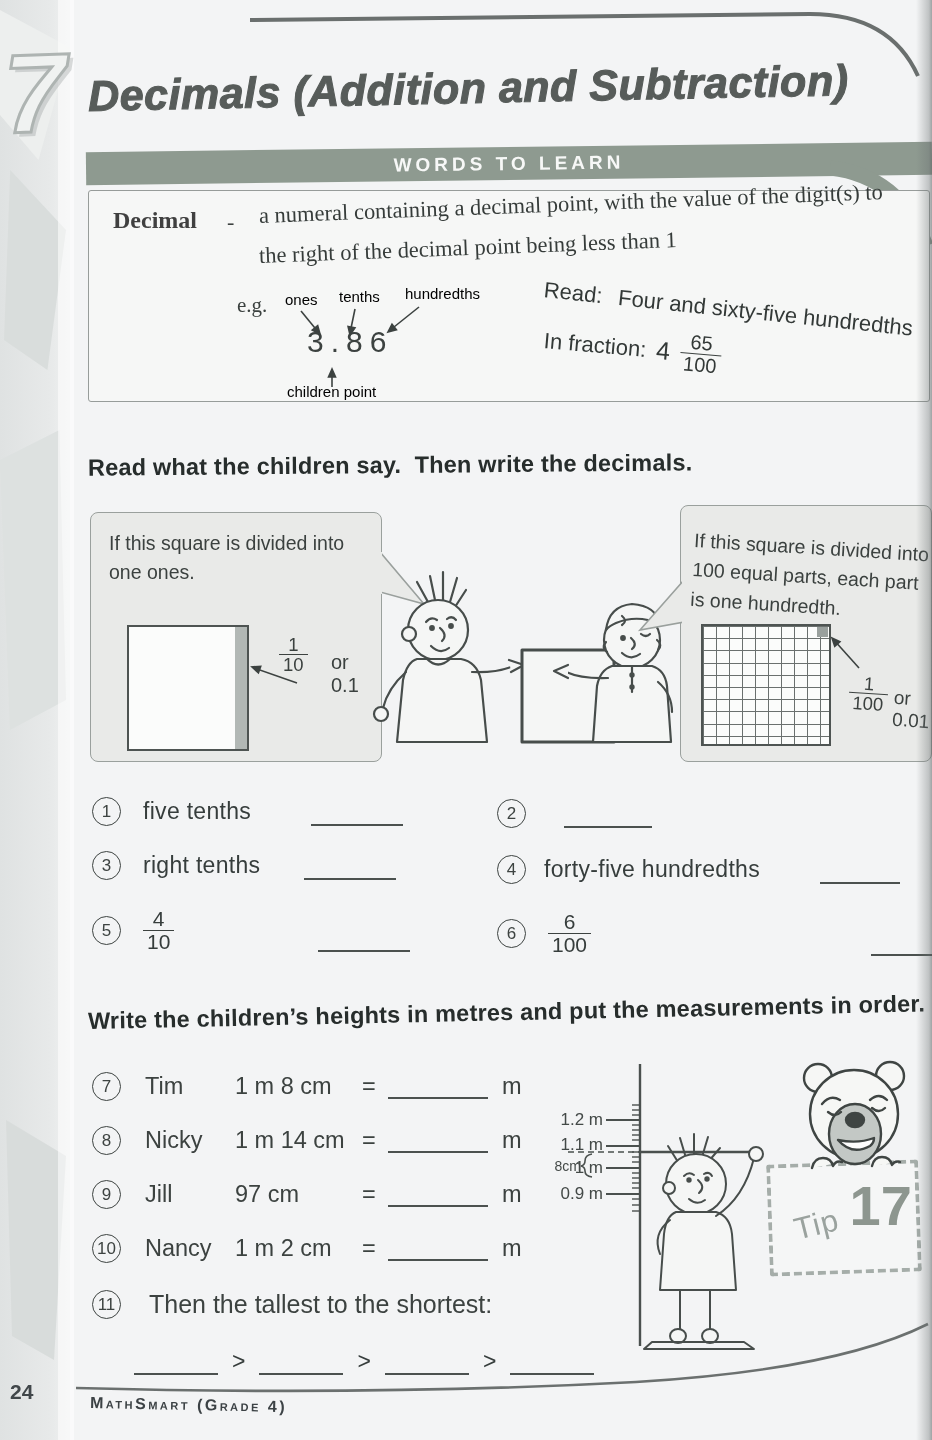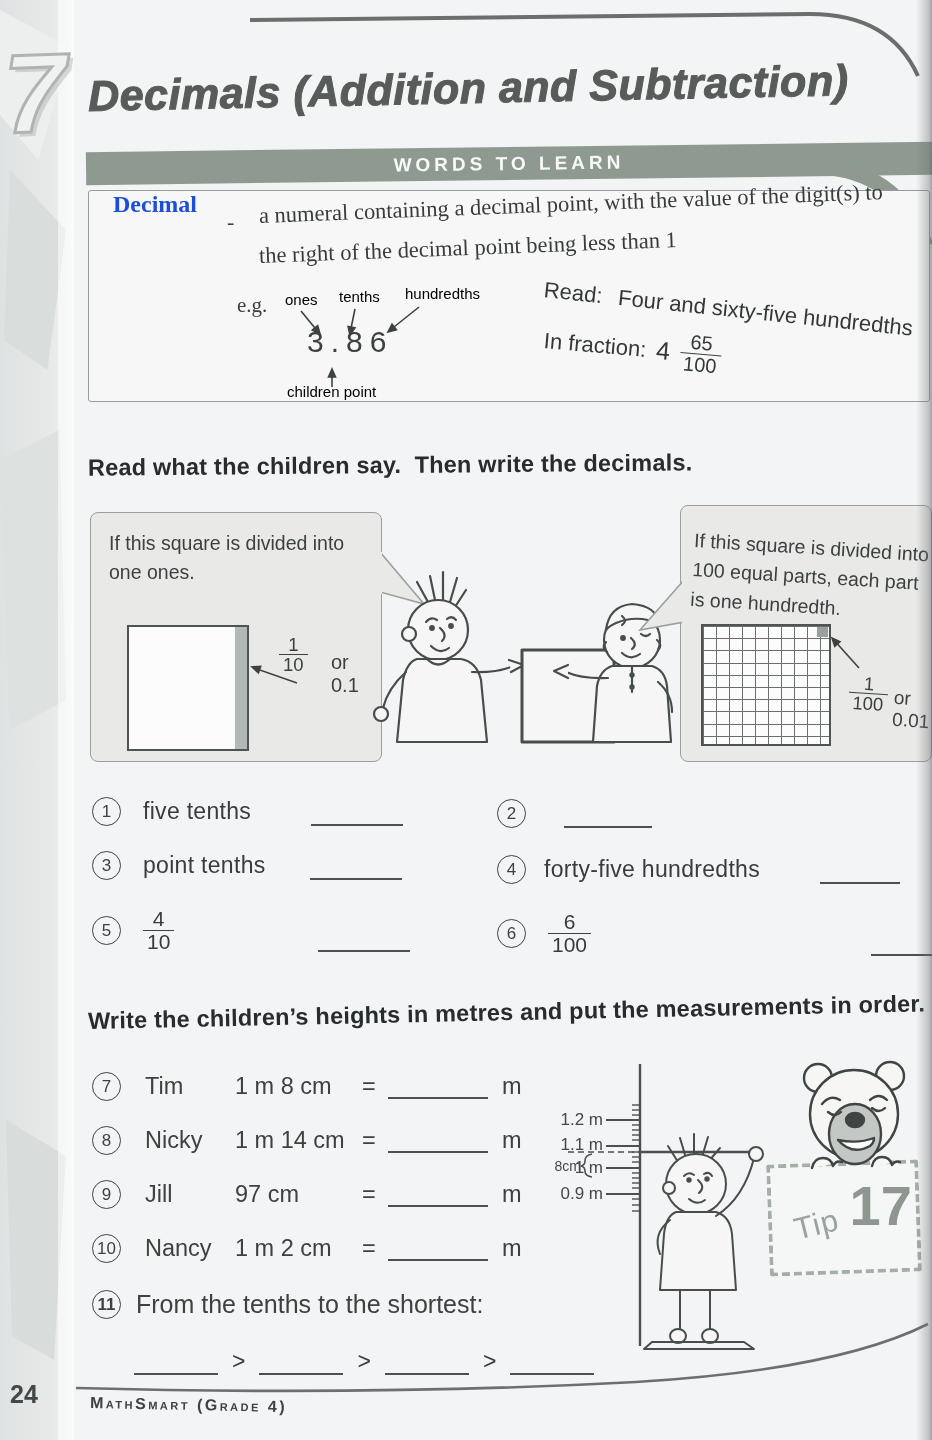--- a/index.html
+++ b/index.html
@@ -28,21 +28,21 @@
   .banner{
     left:86px;top:147px;width:846px;height:33px;background:#8e9a90;
     display:flex;align-items:center;justify-content:center;transform:rotate(-.7deg);
   }
   .banner-text{color:#f7f8f7;font-weight:bold;font-size:19px;letter-spacing:4px;white-space:pre;}
   .def-box{
     left:88px;top:190px;width:842px;height:212px;border:1.6px solid #979c9a;border-radius:3px;
     background:#f6f7f6;box-sizing:border-box;
   }
   .serif{font-family:"Liberation Serif",serif;}
-  .def-term{left:24px;top:0;font-size:24px;font-weight:bold;color:#1d4ed8;}
+  .def-term{left:24px;top:16px;font-size:24px;font-weight:bold;color:#404040;}
   .def-sep{left:138px;top:18px;font-size:22px;}
   .def-line{font-size:22.5px;color:#363c3a;white-space:nowrap;transform:rotate(-2.2deg);transform-origin:left center;}
   .small-lbl{font-size:15px;color:#000000;}
   .eg-number{font-size:30px;letter-spacing:7px;color:#33393
 8;}
   .read-row{display:flex;gap:16px;font-size:22px;color:#333937;transform:rotate(6deg);transform-origin:left center;white-space:nowrap;}
   .frac-row{display:flex;gap:10px;align-items:center;font-size:22px;color:#333937;transform:rotate(5deg);transform-origin:left center;}
   .frac{display:inline-block;text-align:center;vertical-align:middle;line-height:1.05;}
   .frac .num{display:block;padding:0 4px;}
   .frac .den{display:block;border-top:1.8px solid #3c4240;padding:0 4px;}
@@ -80,21 +80,21 @@
   .hheight{width:127px;font-size:23.5px;white-space:nowrap;}
   .heq{width:26px;font-size:23.5px;}
   .hunit{font-size:23.5px;margin-left:14px;}
   .order-row{display:flex;align-items:flex-end;gap:14px;font-size:23px;color:#363d3c;}
   .tip-box{
     left:768px;top:1162px;width:152px;height:112px;border:4.5px dashed #a5ada9;border-radius:3px;
     transform:rotate(-2deg);box-sizing:border-box;background:rgba(246,247,246,.6);
   }
   .tip-label{position:absolute;left:22px;top:40px;font-size:31px;color:#9aa29e;transform:rotate(-12deg);letter-spacing:1px;}
   .tip-number{position:absolute;left:78px;top:8px;font-size:56px;font-weight:bold;color:#8d968f;transform:rotate(2deg);}
-  .footer-page-num{left:10px;top:1380px;font-size:25px;font-weight:bold;color:#41474a;}
+  .footer-page-num{left:10px;top:1380px;font-size:21px;font-weight:bold;color:#41474a;}
   .footer-brand{left:90px;top:1396px;font-size:16px;font-weight:bold;letter-spacing:2.5px;color:#3c4245;font-variant:small-caps;transform:rotate(1.2deg);}
   svg{display:block;}
   svg text{font-family:"Liberation Sans",sans-serif;}
 </style>
 </head>
 <body>
 
 <div class="abs binding">
   <div class="poly" style="left:0;top:10px;width:70px;height:150px;background:#edefee;clip-path:polygon(0 0,100% 25%,55% 100%,0 70%);"></div>
   <div class="poly" style="left:4px;top:170px;width:62px;height:200px;background:#d9dddc;clip-path:polygon(10% 0,100% 30%,70% 100%,0 85%);"></div>
@@ -261,21 +261,21 @@
   <span class="qnum">1</span>
   <span class="qtext">five tenths</span>
   <span class="blank" style="width:92px;margin-left:38px;align-self:flex-end;"></span>
 </div>
 <div class="abs qrow" style="left:497px;top:799px;gap:18px;">
   <span class="qnum">2</span>
   <span class="blank" style="width:88px;margin-left:20px;align-self:flex-end;"></span>
 </div>
 <div class="abs qrow" style="left:92px;top:851px;gap:22px;">
   <span class="qnum">3</span>
-  <span class="qtext">point tenths</span>
+  <span class="qtext">right tenths</span>
   <span class="blank" style="width:92px;margin-left:22px;align-self:flex-end;"></span>
 </div>
 <div class="abs qrow" style="left:497px;top:855px;gap:18px;">
   <span class="qnum">4</span>
   <span class="qtext">forty-five hundredths</span>
   <span class="blank" style="width:80px;margin-left:42px;align-self:flex-end;"></span>
 </div>
 <div class="abs qrow" style="left:92px;top:908px;gap:22px;">
   <span class="qnum">5</span>
   <span class="frac qfrac">
@@ -322,22 +322,22 @@
 <div class="abs hrow" style="left:92px;top:1234px;">
   <span class="qnum" style="margin-right:24px;">10</span>
   <span class="hname">Nancy</span>
   <span class="hheight">1 m 2 cm</span>
   <span class="heq">=</span>
   <span class="blank" style="width:100px;align-self:flex-end;margin-bottom:2px;"></span>
   <span class="hunit">m</span>
 </div>
 
 <div class="abs hrow" style="left:92px;top:1290px;">
-  <span class="qnum" style="margin-right:15px;font-weight:bold;">11</span>
-  <span style="font-size:25px;">From the tenths to the shortest:</span>
+  <span class="qnum" style="margin-right:28px;">11</span>
+  <span style="font-size:25px;">Then the tallest to the shortest:</span>
 </div>
 <div class="abs order-row" style="left:134px;top:1348px;">
   <span class="blank" style="width:84px;"></span>
   <span>&gt;</span>
   <span class="blank" style="width:84px;"></span>
   <span>&gt;</span>
   <span class="blank" style="width:84px;"></span>
   <span>&gt;</span>
   <span class="blank" style="width:84px;"></span>
 </div>

